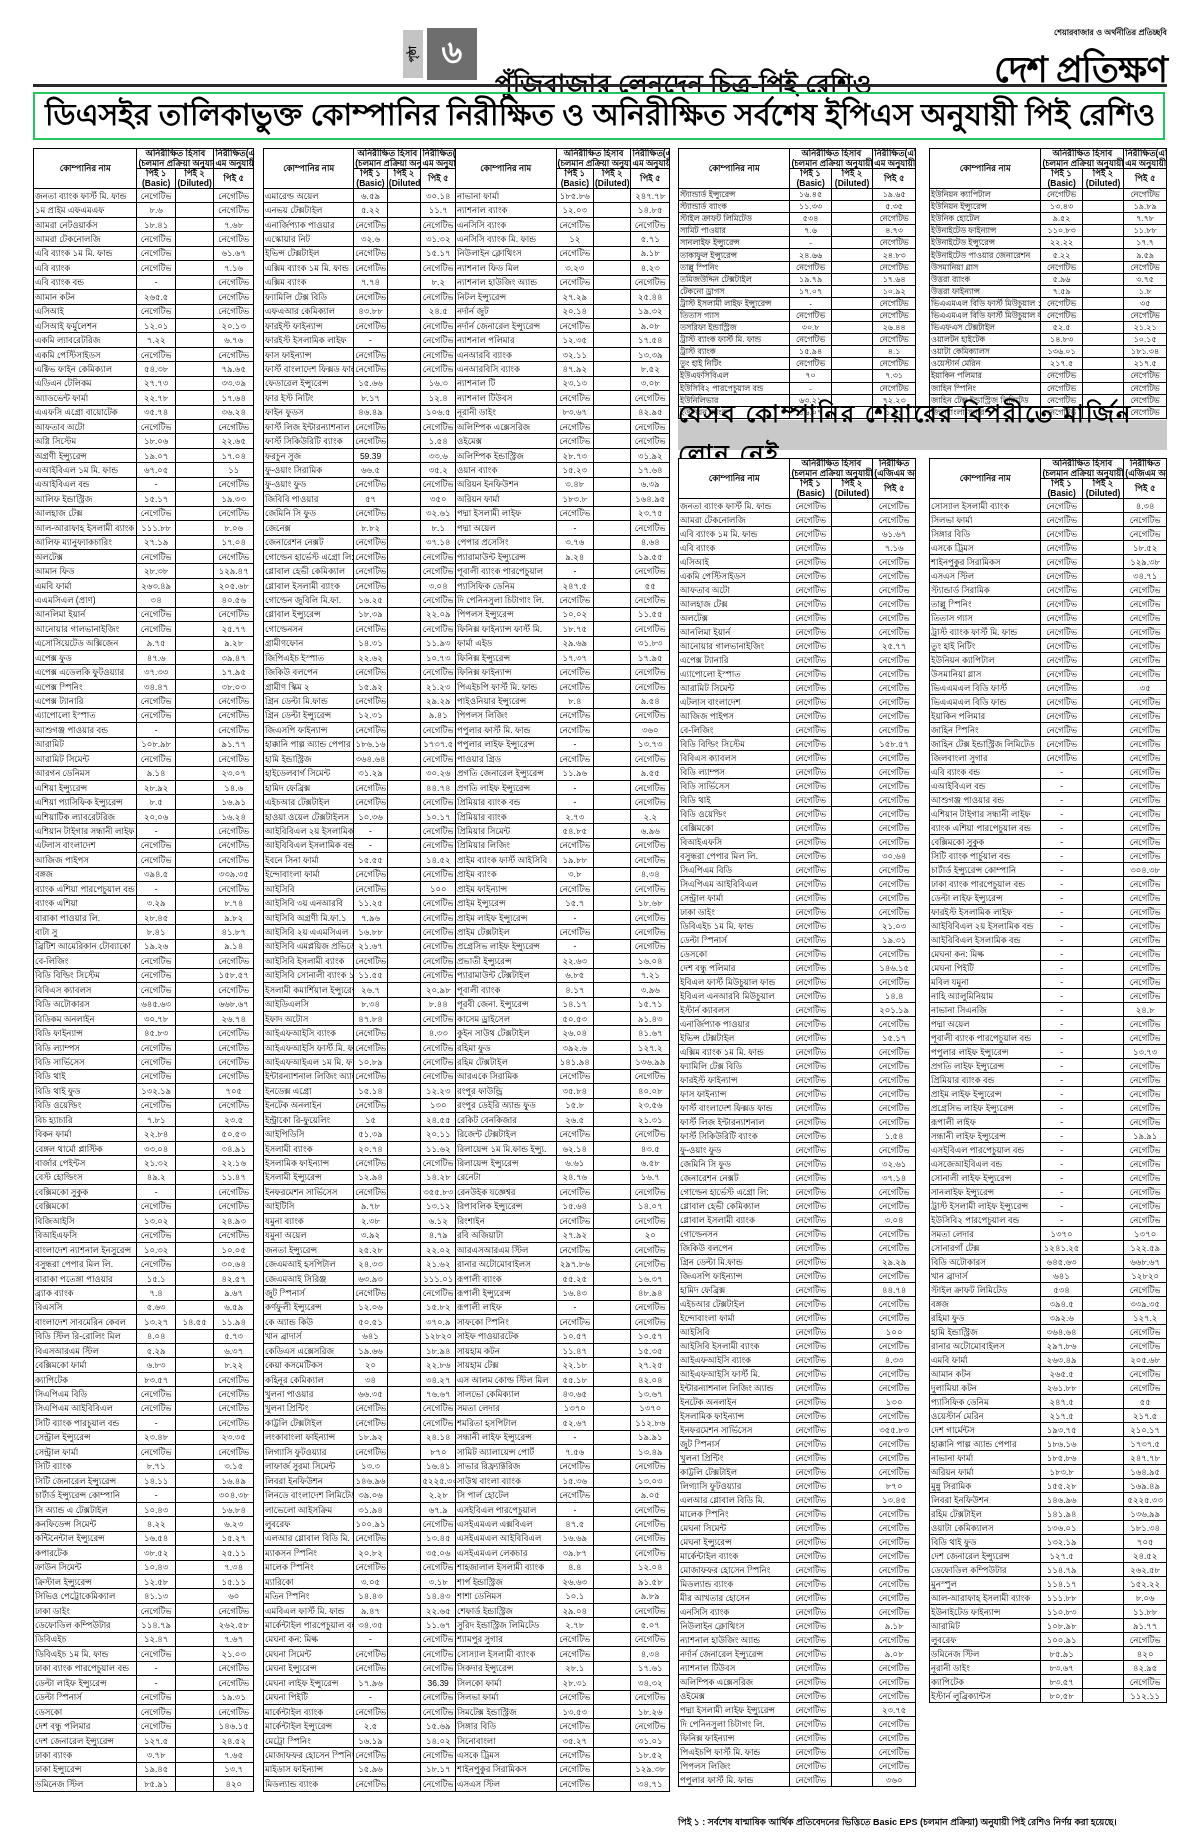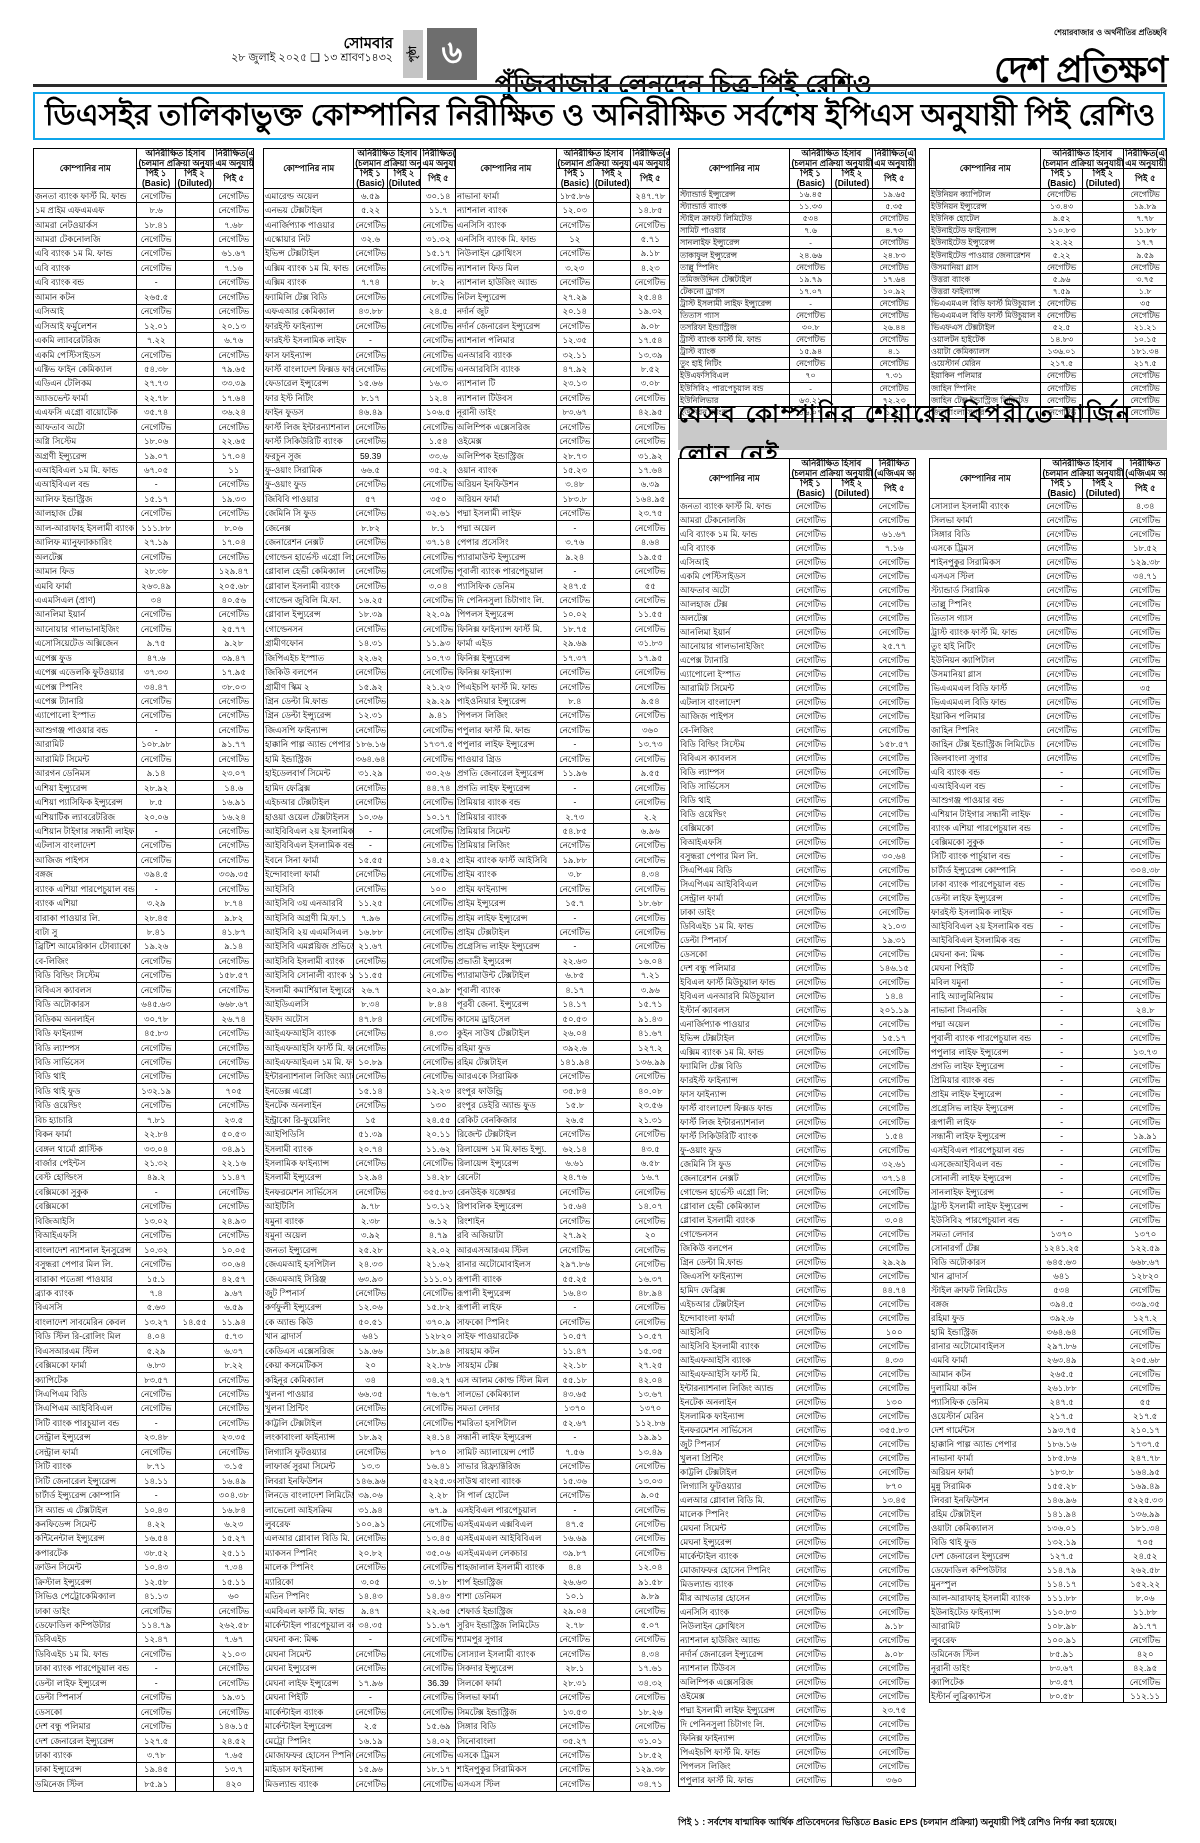--- a/index.html
+++ b/index.html
@@ -14,21 +14,21 @@
      display:flex;align-items:center;justify-content:center;}
   .pagelabelbox span{writing-mode:vertical-rl;transform:rotate(180deg);font-size:10px;font-weight:bold;}
   .pagenumbox{position:absolute;left:394px;top:0px;width:50px;height:52px;background:#6e6e6e;
      color:#fff;display:flex;align-items:center;justify-content:center;font-size:32px;font-weight:bold;}
   .sectiontitle{position:absolute;left:462px;top:8px;font-size:26px;font-weight:bold;letter-spacing:0px;margin-top:28px;}
   .logoblock{position:absolute;right:0;top:0;text-align:right;width:330px;}
   .logotagline{font-size:8px;font-weight:bold;line-height:9px;}
   .logotitle{font-size:36px;font-weight:900;line-height:40px;letter-spacing:-1px;margin-top:13px;}
   .mastrule{position:absolute;left:33px;top:84px;width:1134px;height:0;border-top:3px solid #2a2a2a;}
   
-  .headlinebox{position:absolute;left:33px;top:92px;width:1132px;height:48px;border:2px solid #0ea5e9;
+  .headlinebox{position:absolute;left:33px;top:92px;width:1132px;height:48px;border:2px solid #22c55e;
      display:flex;align-items:center;justify-content:flex-start;padding-left:10px;box-sizing:border-box;}
   .headlinebox h1{margin:0;font-size:30px;font-weight:bold;}
   
   .tables{position:absolute;left:33px;top:148px;width:1134px;height:1690px;}
   .tcol{position:absolute;top:0;}
   table{border-collapse:collapse;table-layout:fixed;width:100%;background:#fff;}
   th,td{border:1px solid #000;overflow:hidden;white-space:nowrap;padding:0 1px;box-sizing:border-box;}
   th{font-size:8.5px;font-weight:bold;line-height:9.5px;text-align:center;}
   .main td{height:14.45px;font-size:8.5px;line-height:10px;}
   .g45 td{height:12.1px;font-size:8px;line-height:9px;}
@@ -39,24 +39,20 @@
   .marginband{position:absolute;left:645px;top:272px;width:489px;height:30px;background:#c9c9c9;
      display:flex;align-items:center;justify-content:center;}
   .marginband h2{margin:0;font-size:24px;font-weight:bold;letter-spacing:2px;}
   .footnote{position:absolute;left:645px;top:1652px;width:489px;font-size:9px;font-weight:bold;line-height:12px;}
   .fnline{margin:16px 0 2px 0;}
 </style>
 </head>
 <body>
 
 <div class="masthead">
-  <div class="dateblock">
-    <div class="weekday">সোমবার</div>
-    <div class="dateline">২৮ জুলাই ২০২৫ ❑ ১৩ শ্রাবণ১৪৩২</div>
-  </div>
   <div class="pagelabelbox">
     <span>পৃষ্ঠা</span>
   </div>
   <div class="pagenumbox">
     <span>৬</span>
   </div>
   <div class="sectiontitle">পুঁজিবাজার লেনদেন চিত্র-পিই রেশিও</div>
   <div class="logoblock">
     <div class="logotagline">শেয়ারবাজার ও অর্থনীতির প্রতিচ্ছবি</div>
     <div class="logotitle">দেশ প্রতিক্ষণ</div>

